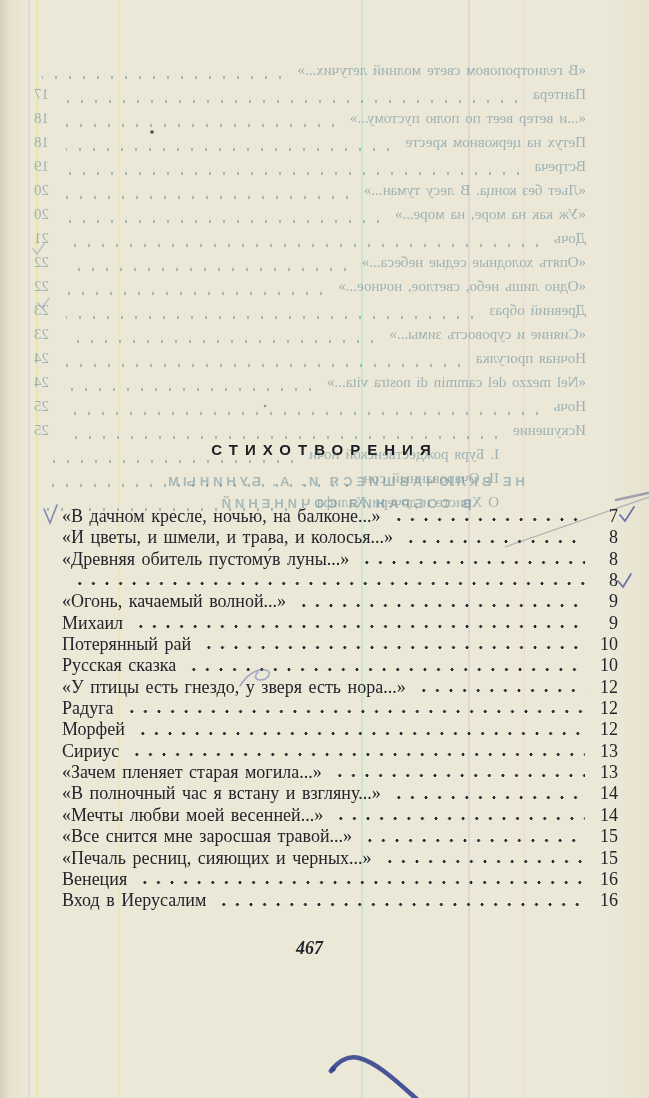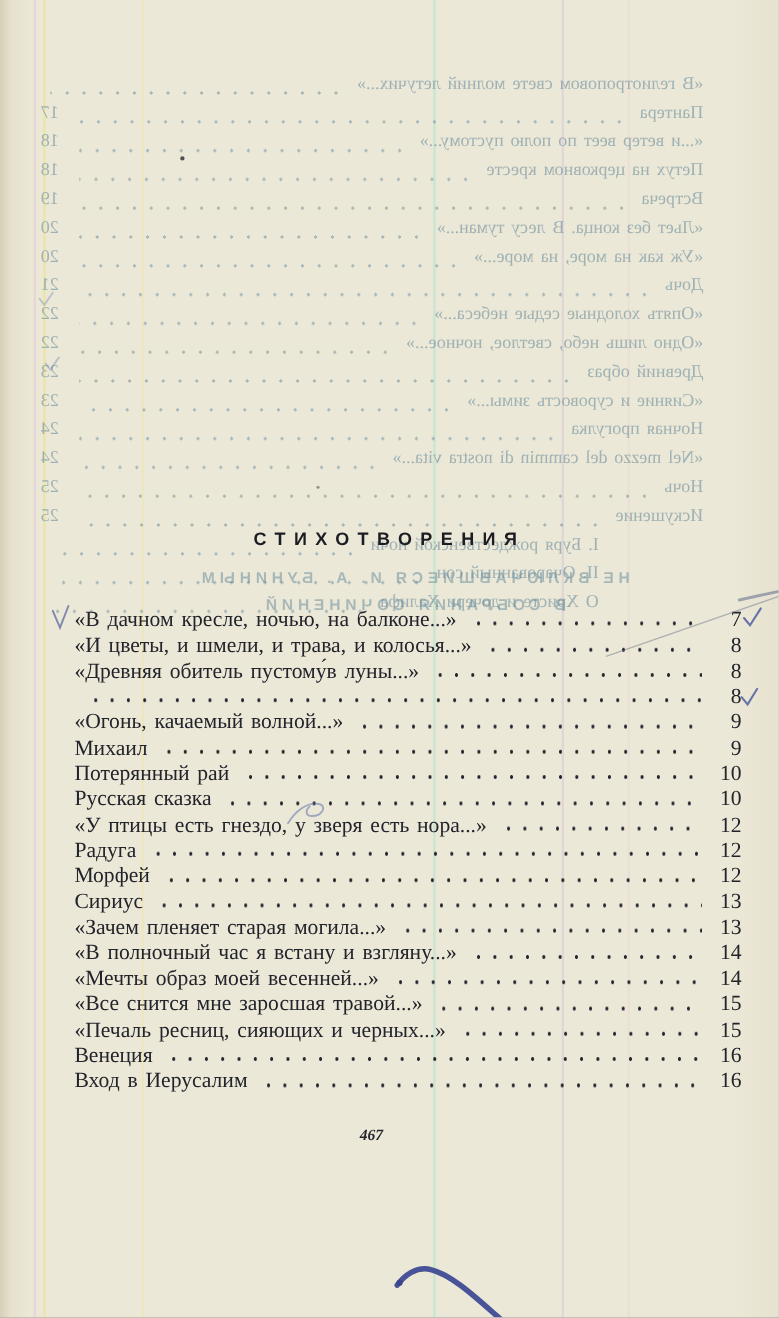--- a/index.html
+++ b/index.html
@@ -48,21 +48,21 @@
   .entry{display:flex;align-items:baseline;height:21.35px;font-size:18px;word-spacing:2px;}
   .entry .title{flex:none;white-space:nowrap;}
   .entry .leader{
     flex:1;align-self:stretch;margin:0 7px 0 11px;
     background-image:radial-gradient(circle,#26262e 1.35px,rgba(0,0,0,0) 1.6px);
     background-size:13.6px 5px;background-repeat:repeat-x;background-position:left bottom 5px;
   }
   .entry .num{flex:none;min-width:26px;text-align:right;}
   .folio{
     position:absolute;top:938px;left:0;right:30px;text-align:center;
-    font-size:13px;font-weight:bold;font-style:italic;color:#26262e;
+    font-size:18px;font-weight:bold;font-style:italic;color:#26262e;
   }
   .overlay{position:absolute;inset:0;pointer-events:none;}
 </style>
 </head>
 <body>
 
 <div class="page">
 
   <div class="streak" style="left:28px;width:2px;background:rgba(200,120,200,0.15);"></div>
   <div class="streak" style="left:36px;width:2px;background:rgba(232,226,58,0.30);"></div>
@@ -272,21 +272,21 @@
       <span class="num">13</span>
     </div>
 
     <div class="entry">
       <span class="title">«В полночный час я встану и взгляну...»</span>
       <span class="leader"></span>
       <span class="num">14</span>
     </div>
 
     <div class="entry">
-      <span class="title">«Мечты образ моей весенней...»</span>
+      <span class="title">«Мечты любви моей весенней...»</span>
       <span class="leader"></span>
       <span class="num">14</span>
     </div>
 
     <div class="entry">
       <span class="title">«Все снится мне заросшая травой...»</span>
       <span class="leader"></span>
       <span class="num">15</span>
     </div>
 

